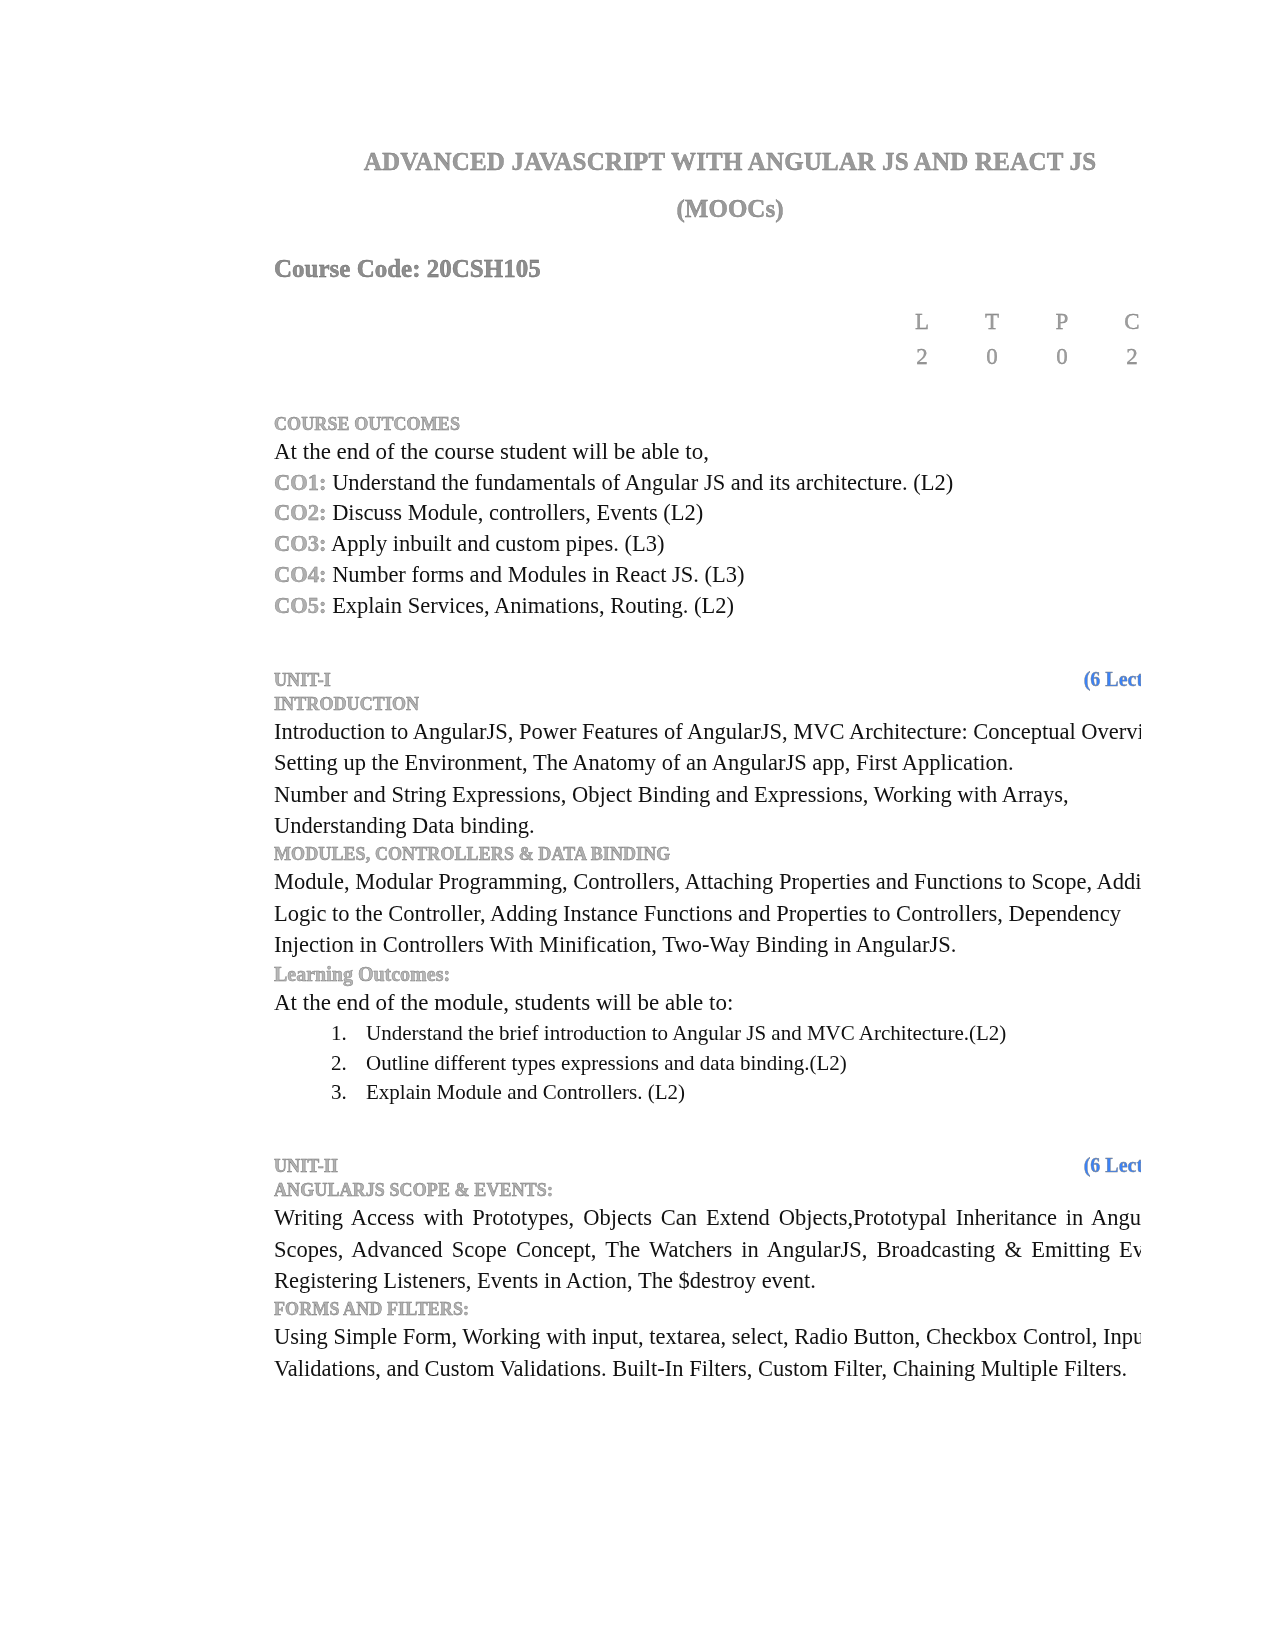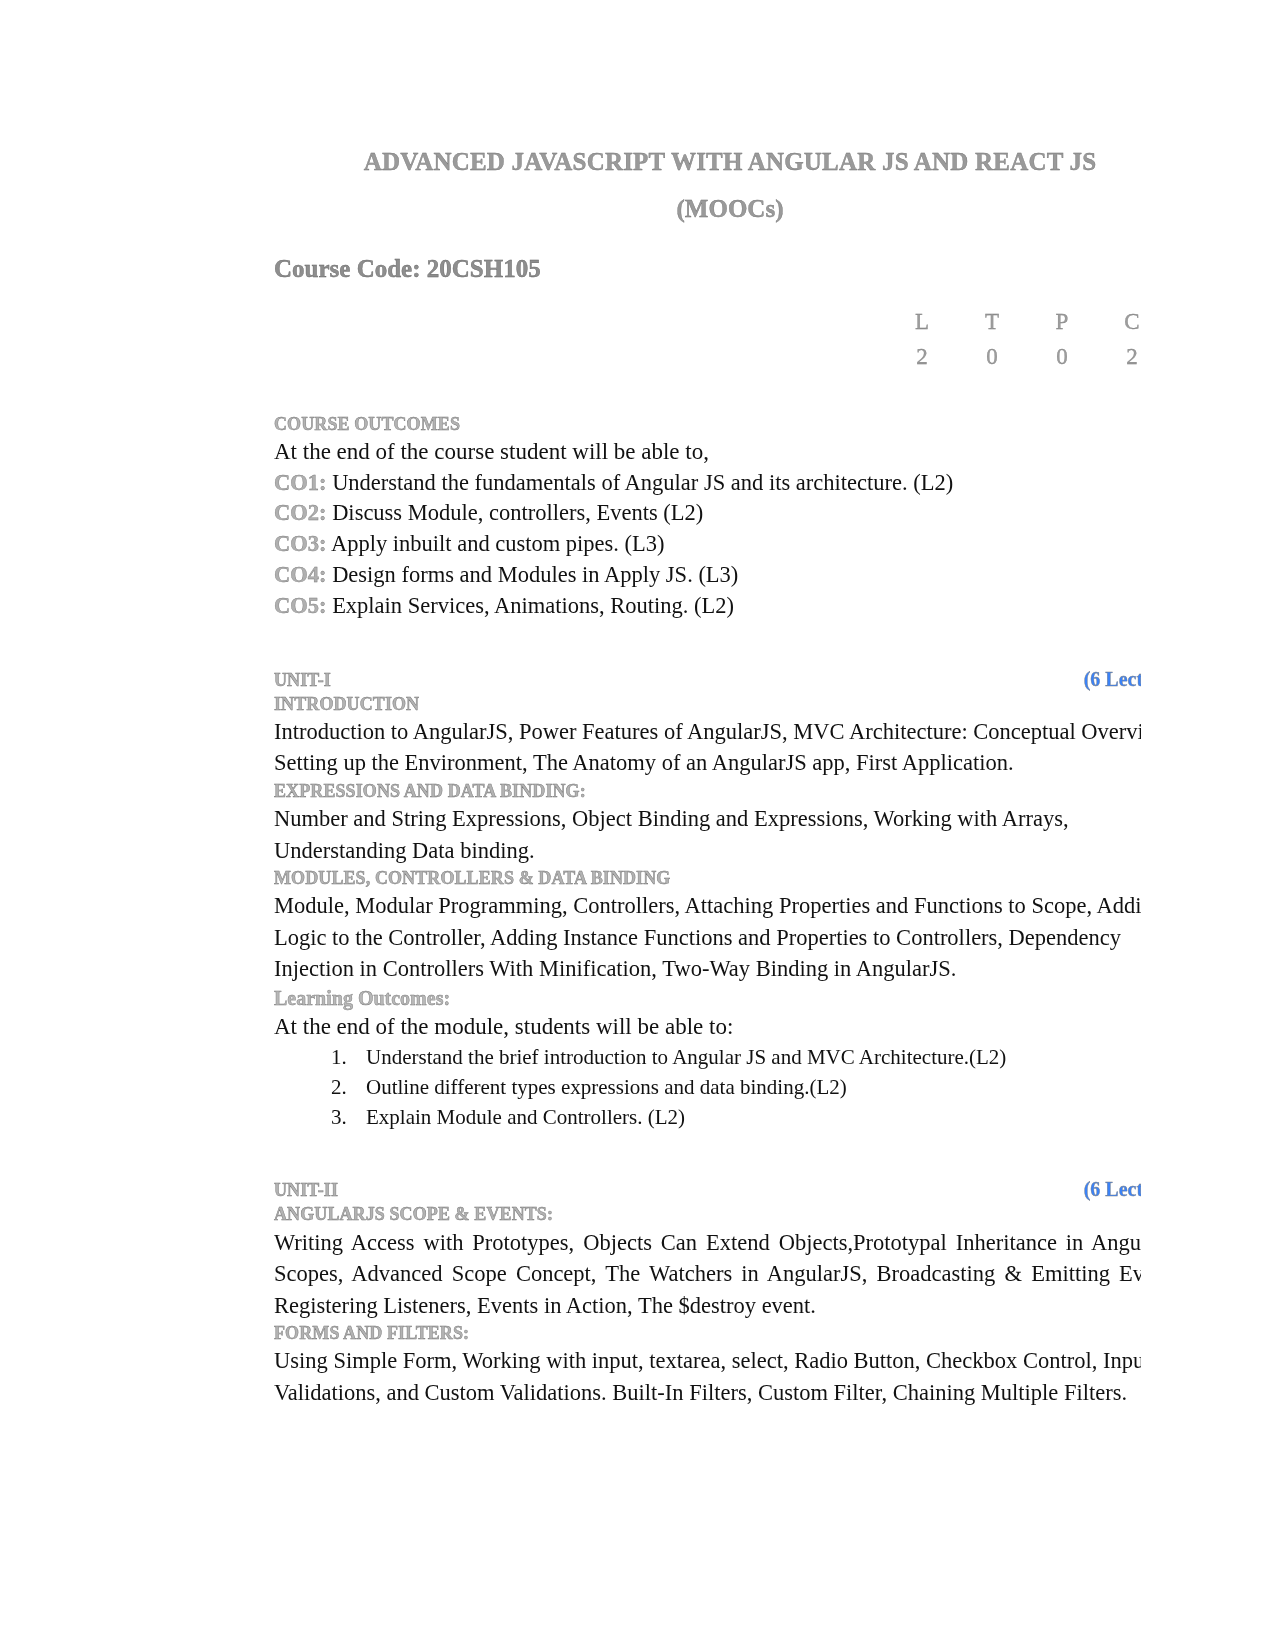--- a/index.html
+++ b/index.html
@@ -174,37 +174,36 @@
     <div class="co-line">
       <span class="co-tag">CO1:</span><span> Understand the fundamentals of Angular JS and its architecture. (L2)</span>
     </div>
     <div class="co-line">
       <span class="co-tag">CO2:</span><span> Discuss Module, controllers, Events (L2)</span>
     </div>
     <div class="co-line">
       <span class="co-tag">CO3:</span><span> Apply inbuilt and custom pipes. (L3)</span>
     </div>
     <div class="co-line">
-      <span class="co-tag">CO4:</span><span> Design forms and Modules in Apply JS. (L3)</span>
+      <span class="co-tag">CO4:</span><span> Number forms and Modules in React JS. (L3)</span>
     </div>
     <div class="co-line">
       <span class="co-tag">CO5:</span><span> Explain Services, Animations, Routing. (L2)</span>
     </div>
 
     <div class="sp-xl"></div>
 
     <div class="unit-row">
       <span class="heading">UNIT-I</span>
       <span class="unit-lectures">(6 Lectures)</span>
     </div>
 
     <div class="heading">INTRODUCTION</div>
     <div class="body-para">Introduction to AngularJS, Power Features of AngularJS, MVC Architecture: Conceptual Overview, Setting up the Environment, The Anatomy of an AngularJS app,  First Application.</div>
 
-    <div class="heading">EXPRESSIONS AND DATA BINDING:</div>
     <div class="body-para">Number and String Expressions, Object Binding and Expressions, Working with Arrays, Understanding Data binding.</div>
 
     <div class="heading">MODULES, CONTROLLERS &amp; DATA BINDING</div>
     <div class="body-para">Module, Modular Programming, Controllers, Attaching Properties and Functions to Scope, Adding Logic to the Controller, Adding Instance Functions and Properties to Controllers, Dependency Injection in Controllers With Minification, Two-Way Binding in AngularJS.</div>
 
     <div class="heading-sm">Learning Outcomes:</div>
     <div class="body-line">At the end of the module, students will be able to:</div>
 
     <ol class="outcomes">
       <li>Understand the brief introduction to Angular JS and MVC Architecture.(L2)</li>

